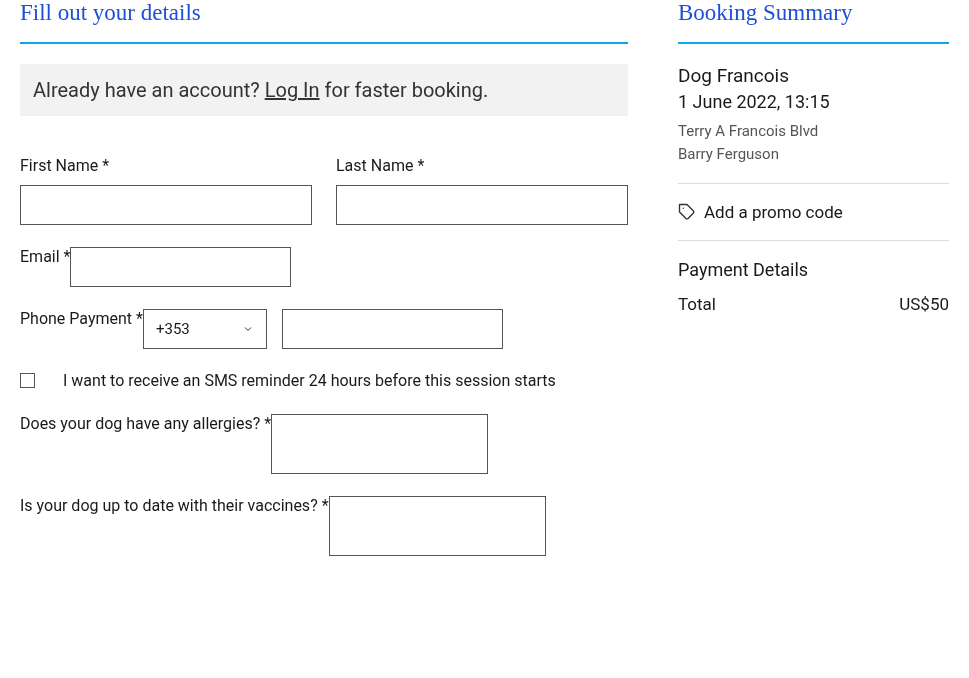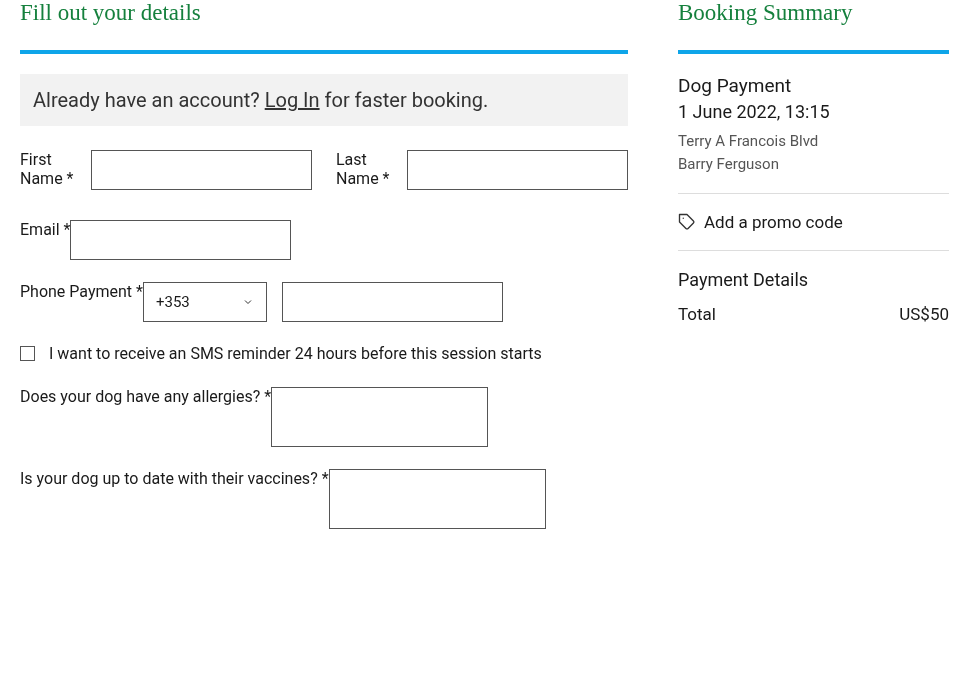--- a/index.html
+++ b/index.html
@@ -22,23 +22,23 @@
     .left-col {
       width: 608px;
     }
     .right-col {
       flex: 1;
     }
     .section-title {
       font-size: 23px;
       font-weight: 400;
       font-family: Georgia, 'Times New Roman', serif;
-      color: #15803d;
-      padding-bottom: 24px;
-      border-bottom: 4px solid #0ea5e9;
+      color: #1d4ed8;
+      padding-bottom: 16px;
+      border-bottom: 2px solid #0ea5e9;
       margin-bottom: 20px;
     }
     .login-banner {
       background: #f2f2f2;
       padding: 14px 13px;
       font-size: 20px;
       color: #333;
       margin-bottom: 24px;
     }
     .login-banner a {
@@ -47,21 +47,22 @@
       cursor: pointer;
     }
     .form-row {
       display: flex;
       gap: 24px;
       margin-bottom: 22px;
     }
     .form-group {
       flex: 1;
       display: flex;
-      flex-direction: row;
+      flex-direction: column;
+      margin-top: 16px;
     }
     .form-group-full {
       width: 100%;
       display: flex;
       flex-direction: row;
       margin-bottom: 22px;
     }
     .form-label {
       font-size: 16px;
       color: #1a1a1a;
@@ -106,21 +107,21 @@
       height: 40px;
       border: 1px solid #555;
       padding: 0 10px;
       font-size: 15px;
       outline: none;
       background: #fff;
     }
     .checkbox-row {
       display: flex;
       align-items: center;
-      gap: 14px;
+      gap: 28px;
       margin-bottom: 24px;
       font-size: 16px;
     }
     .checkbox {
       width: 15px;
       height: 15px;
       border: 1px solid #555;
       cursor: pointer;
       flex-shrink: 0;
     }
@@ -241,21 +242,21 @@
     <div class="form-group-full">
       <label class="form-label">Is your dog up to date with their vaccines? *</label>
       <textarea class="textarea-input" style=""></textarea>
     </div>
   </div>
 
   <div class="right-col">
     <h2 class="section-title">Booking Summary</h2>
 
     <div class="summary-section">
-      <div class="booking-service">Dog Payment</div>
+      <div class="booking-service">Dog Francois</div>
       <div class="booking-date">1 June 2022, 13:15</div>
       <div class="booking-meta">Terry A Francois Blvd</div>
       <div class="booking-meta">Barry Ferguson</div>
     </div>
 
     <div class="summary-section">
       <div class="promo-row">
         <span class="promo-icon">
           <svg viewBox="0 0 24 24" fill="none" stroke="#333" stroke-width="1.8" stroke-linecap="round" stroke-linejoin="round">
             <path d="M20.59 13.41l-7.17 7.17a2 2 0 0 1-2.83 0L2 12V2h10l8.59 8.59a2 2 0 0 1 0 2.82z"></path>

